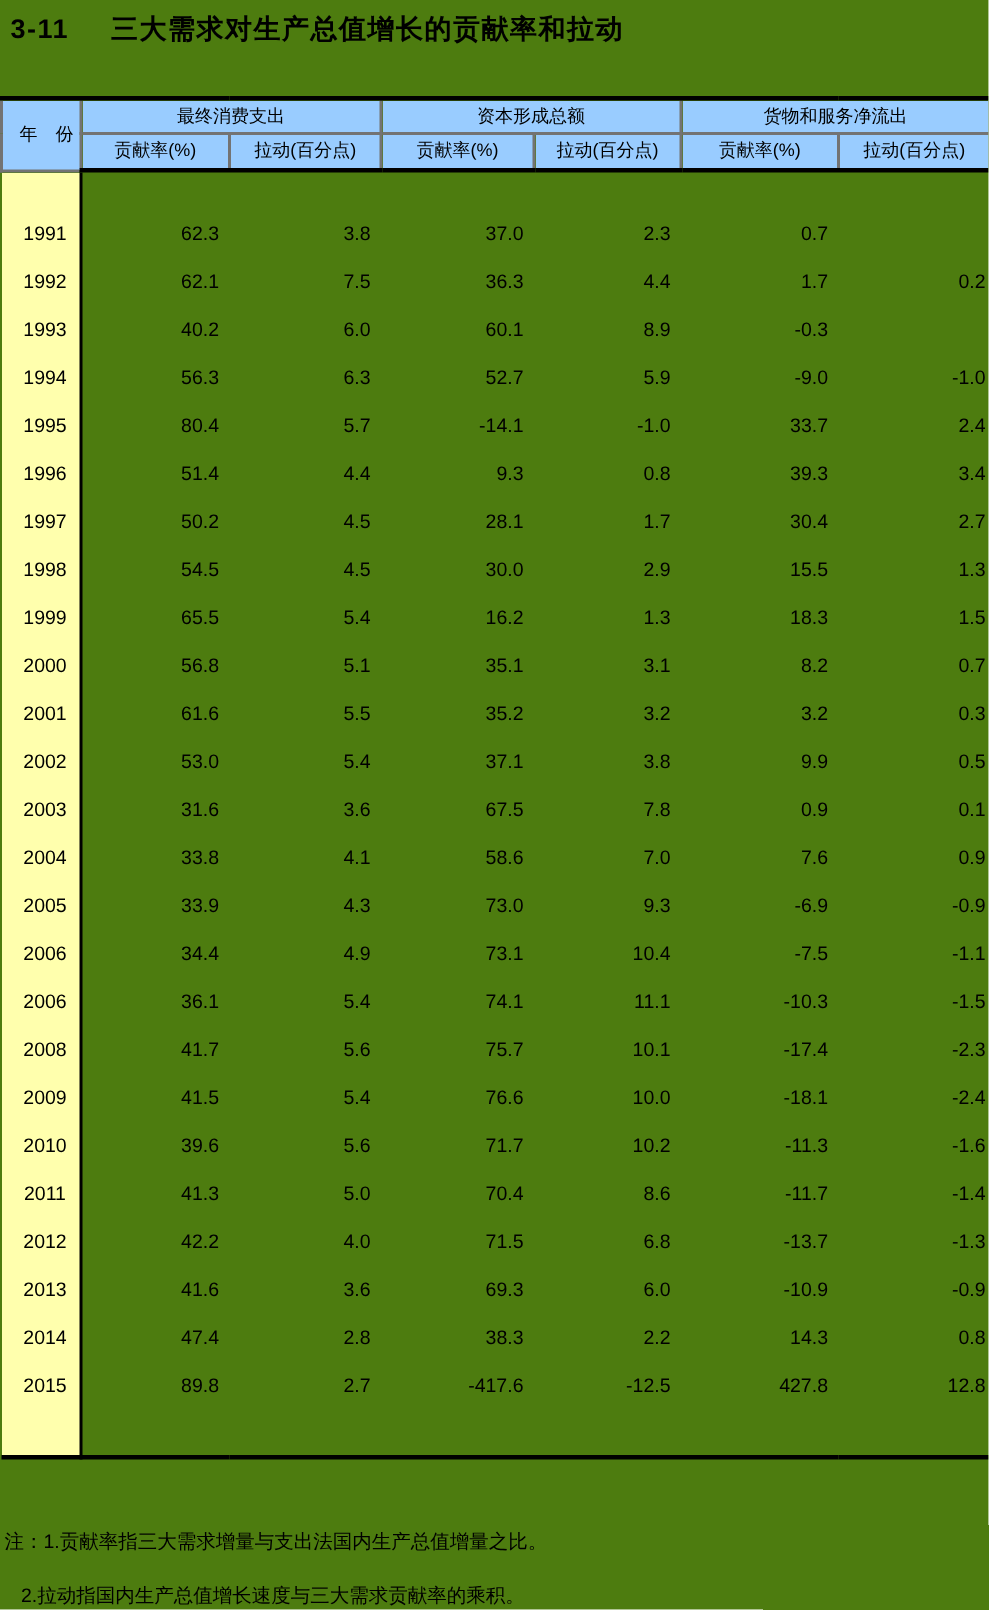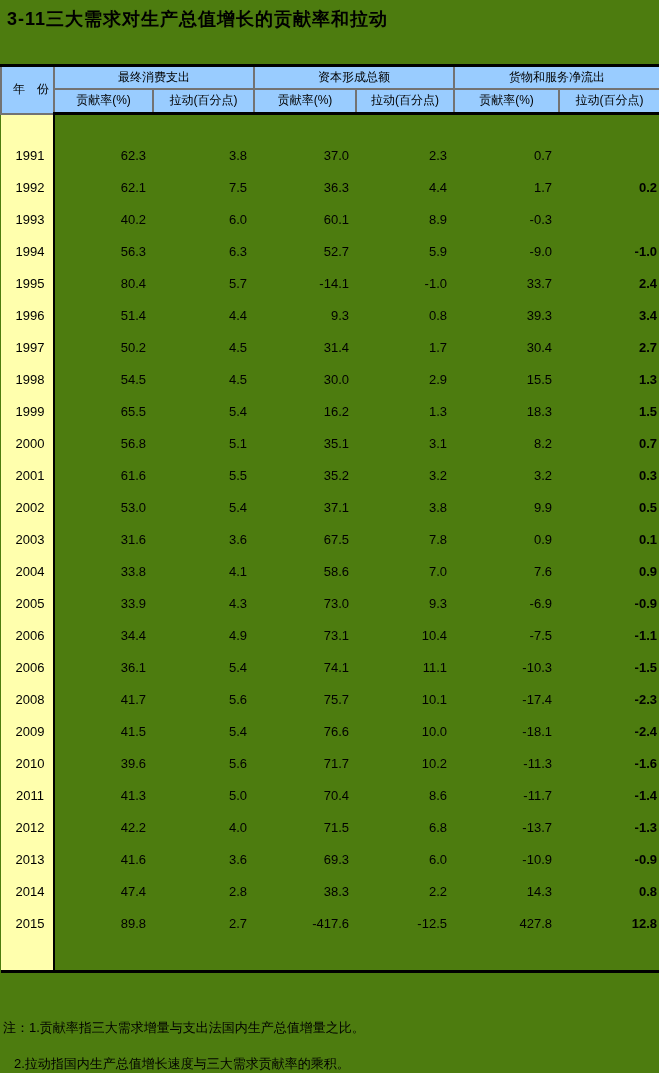--- a/index.html
+++ b/index.html
@@ -18,21 +18,21 @@
   .title-row {
     position: absolute;
     top: 7px; left: 7px;
     display: flex;
     align-items: baseline;
     font-weight: bold;
     font-size: 18px;
     letter-spacing: 1px;
     white-space: nowrap;
   }
-  .title-text { }
+  .title-text { margin-left: 28px; }
 
   table.stat-table {
     position: absolute;
     top: 64px; left: 0;
     width: 659px;
     border-collapse: collapse;
     table-layout: fixed;
     border-top: 3px solid #000;
     border-bottom: 3px solid #000;
   }
@@ -60,21 +60,21 @@
     overflow: hidden;
     vertical-align: middle;
   }
   td.year-cell {
     background: #FFFFAD;
     border-right: 2px solid #000;
     text-align: center;
     padding-left: 6px;
   }
   td.num-cell { text-align: right; padding-right: 7px; }
-  td.num-cell.last { padding-right: 3px; font-weight: bold; }
+  td.num-cell.last { padding-right: 3px; }
   tr.data-row { height: 32px; }
   tr.top-spacer td { height: 26px; }
   tr.bottom-spacer td { height: 32px; }
 
   .notes {
     position: absolute;
     left: 3px; top: 1010px;
     font-size: 13px;
     line-height: 36px;
     white-space: nowrap;
@@ -173,21 +173,21 @@
           <td class="num-cell">4.4</td>
           <td class="num-cell">9.3</td>
           <td class="num-cell">0.8</td>
           <td class="num-cell">39.3</td>
           <td class="num-cell last">3.4</td>
         </tr>
         <tr class="data-row">
           <td class="year-cell">1997</td>
           <td class="num-cell">50.2</td>
           <td class="num-cell">4.5</td>
-          <td class="num-cell">31.4</td>
+          <td class="num-cell">28.1</td>
           <td class="num-cell">1.7</td>
           <td class="num-cell">30.4</td>
           <td class="num-cell last">2.7</td>
         </tr>
         <tr class="data-row">
           <td class="year-cell">1998</td>
           <td class="num-cell">54.5</td>
           <td class="num-cell">4.5</td>
           <td class="num-cell">30.0</td>
           <td class="num-cell">2.9</td>

